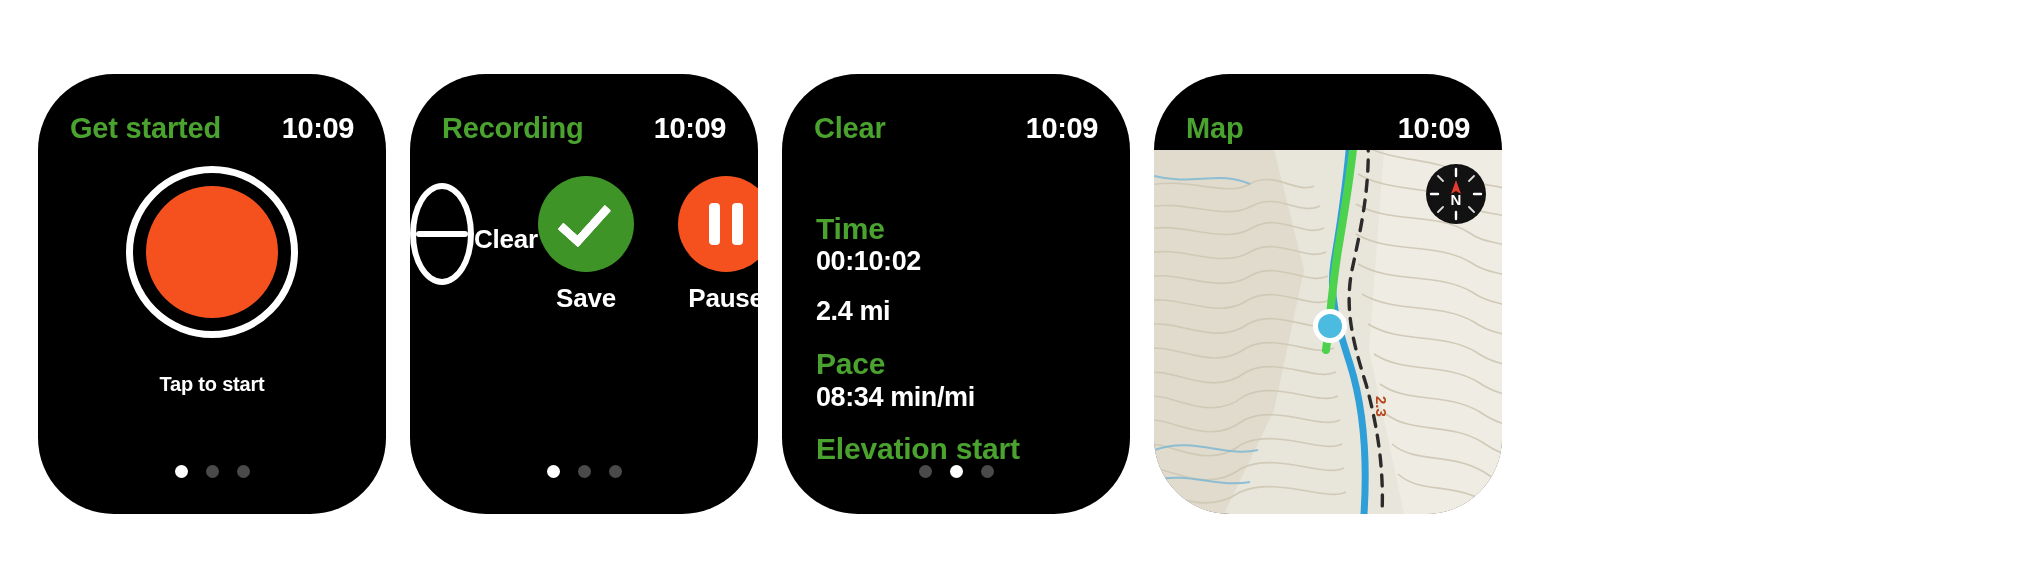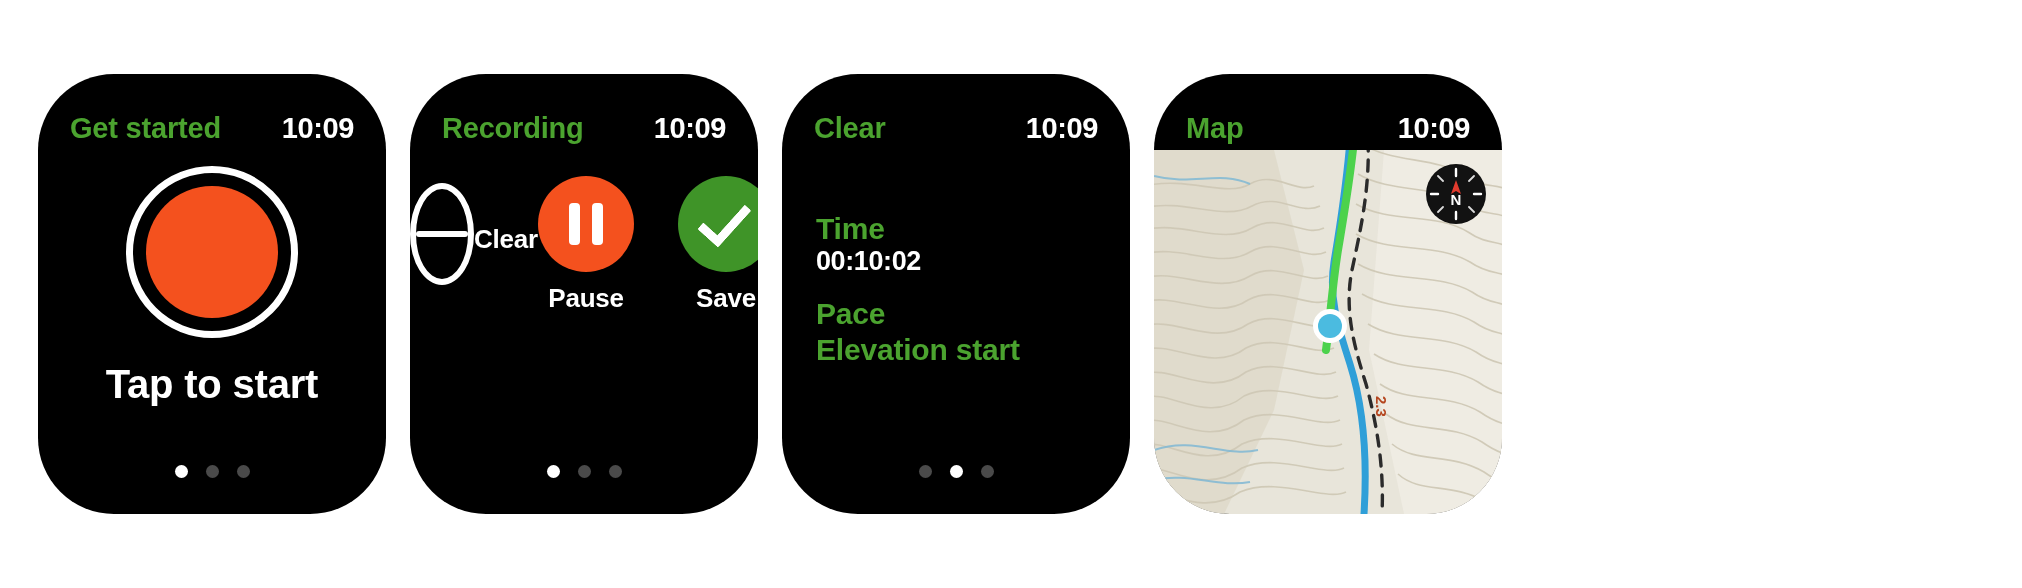--- a/index.html
+++ b/index.html
@@ -83,22 +83,22 @@
     align-items:center;
     justify-content:center;
     box-sizing:border-box;
   }
   .record-dot{
     width:132px;height:132px;
     border-radius:50%;
     background:#f4511e;
   }
   .tap-label{
-    margin-top:24px;
-    font-size:40px;
+    margin-top:35px;
+    font-size:20px;
     font-weight:700;
     color:#ffffff;
     letter-spacing:-0.2px;
   }
   
   .rec-wrap{
     position:absolute;
     top:80px;left:0;right:0;
     display:flex;
     flex-direction:row;
@@ -233,57 +233,59 @@
       <span class="clock">10:09</span>
     </div>
 
     <div class="rec-wrap">
       <div class="clear-btn">
         <div class="minus"></div>
       </div>
       <div class="btn-label">Clear</div>
 
       <div class="rec-row">
+        <div class="rec-cell">
+          <div class="circle-btn save-btn">
+            <div class="check"></div>
+          </div>
+          <div class="btn-label">Save</div>
+        </div>
         <div class="rec-cell">
           <div class="circle-btn pause-btn">
             <div class="bars">
                 <span></span>
                 <span></span>
               </div>
           </div>
           <div class="btn-label">Pause</div>
         </div>
-        <div class="rec-cell">
-          <div class="circle-btn save-btn">
-            <div class="check"></div>
-          </div>
-          <div class="btn-label">Save</div>
-        </div>
       </div>
     </div>
 
     <div class="dots">
       <span class="dot active"></span>
       <span class="dot"></span>
       <span class="dot"></span>
     </div>
   </div>
 
   <div class="watch">
     <div class="statusbar">
       <span class="screen-title">Clear</span>
       <span class="clock">10:09</span>
     </div>
 
     <div class="stats-wrap">
       <div class="stat-key">Time</div>
       <div class="stat-val">00:10:02</div>
 
+      <div class="stat-val">2.4 mi</div>
 
       <div class="stat-key">Pace</div>
+      <div class="stat-val">08:34 min/mi</div>
 
       <div class="stat-key">Elevation start</div>
     </div>
 
     <div class="dots">
       <span class="dot"></span>
       <span class="dot active"></span>
       <span class="dot"></span>
     </div>
   </div>

